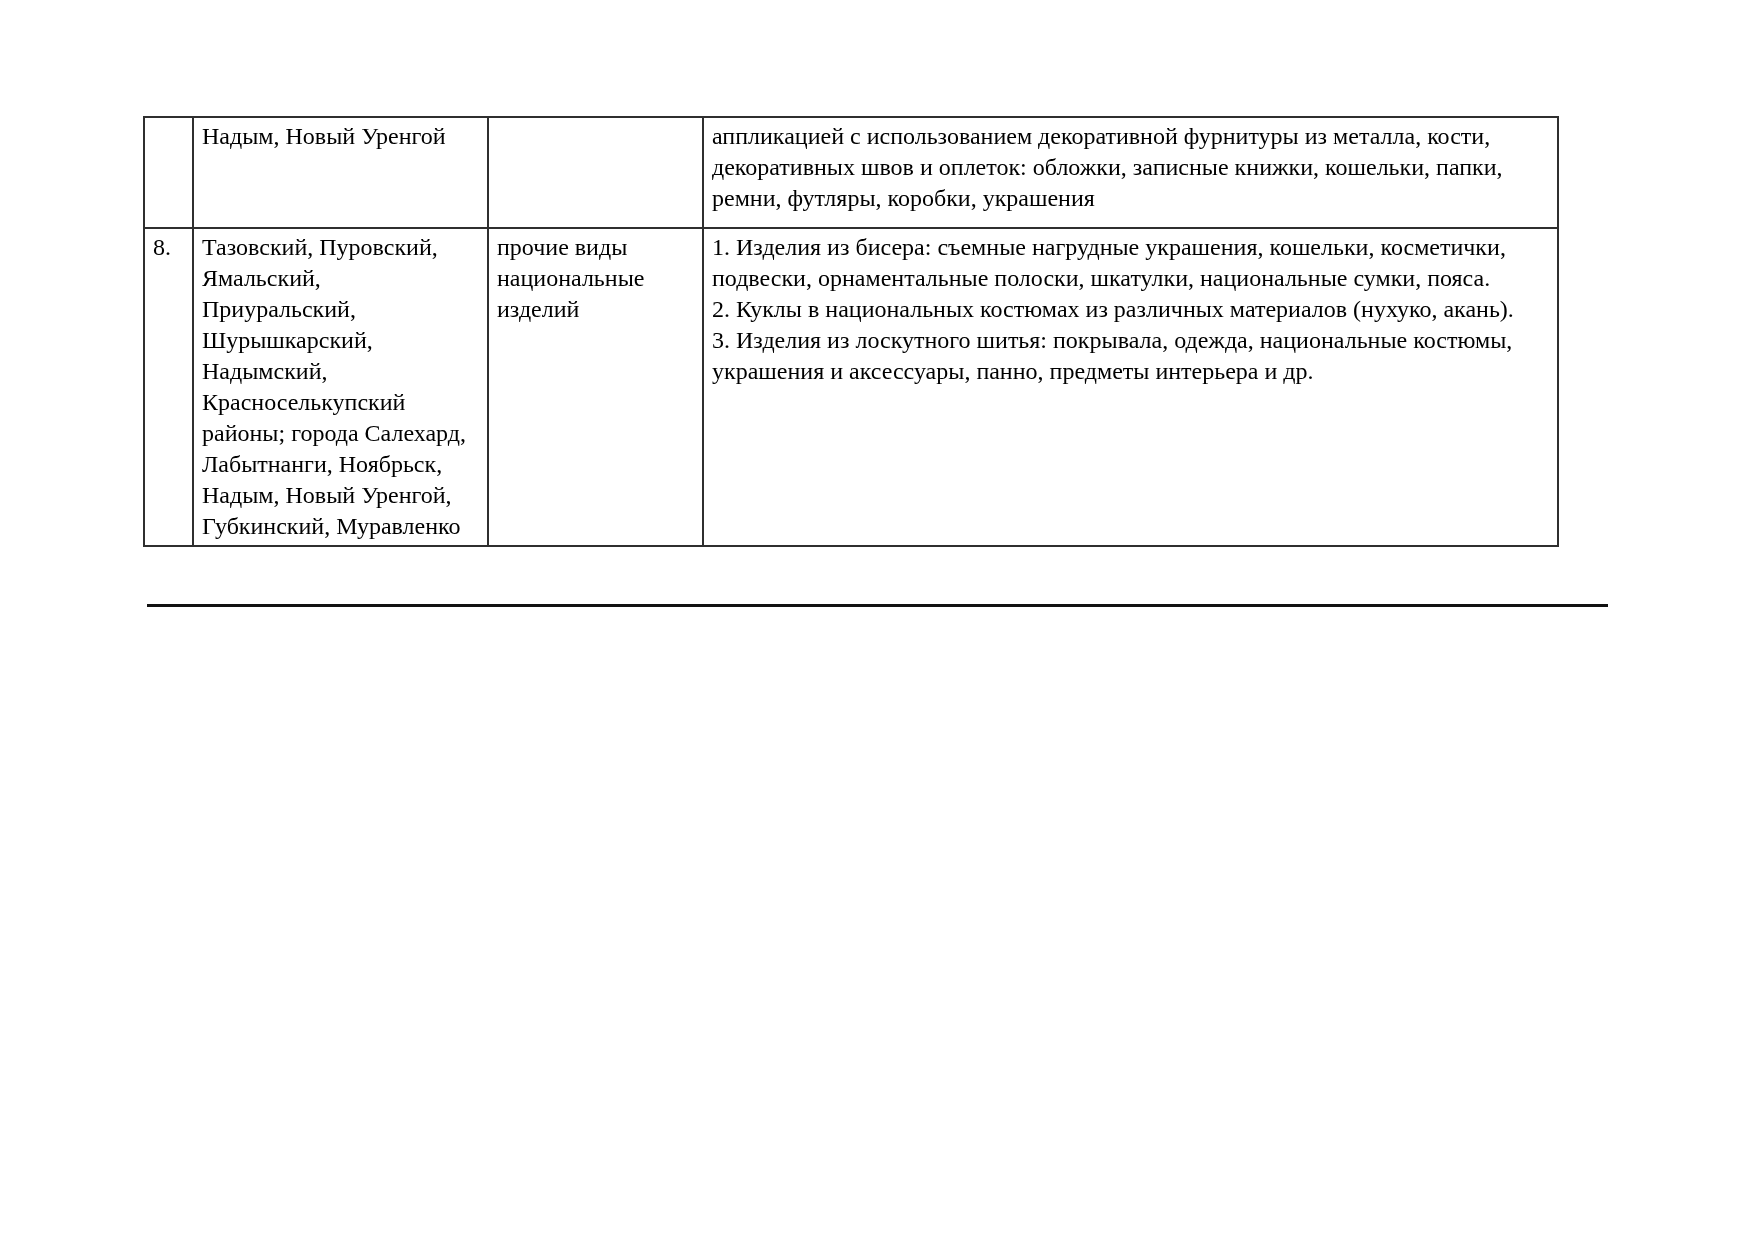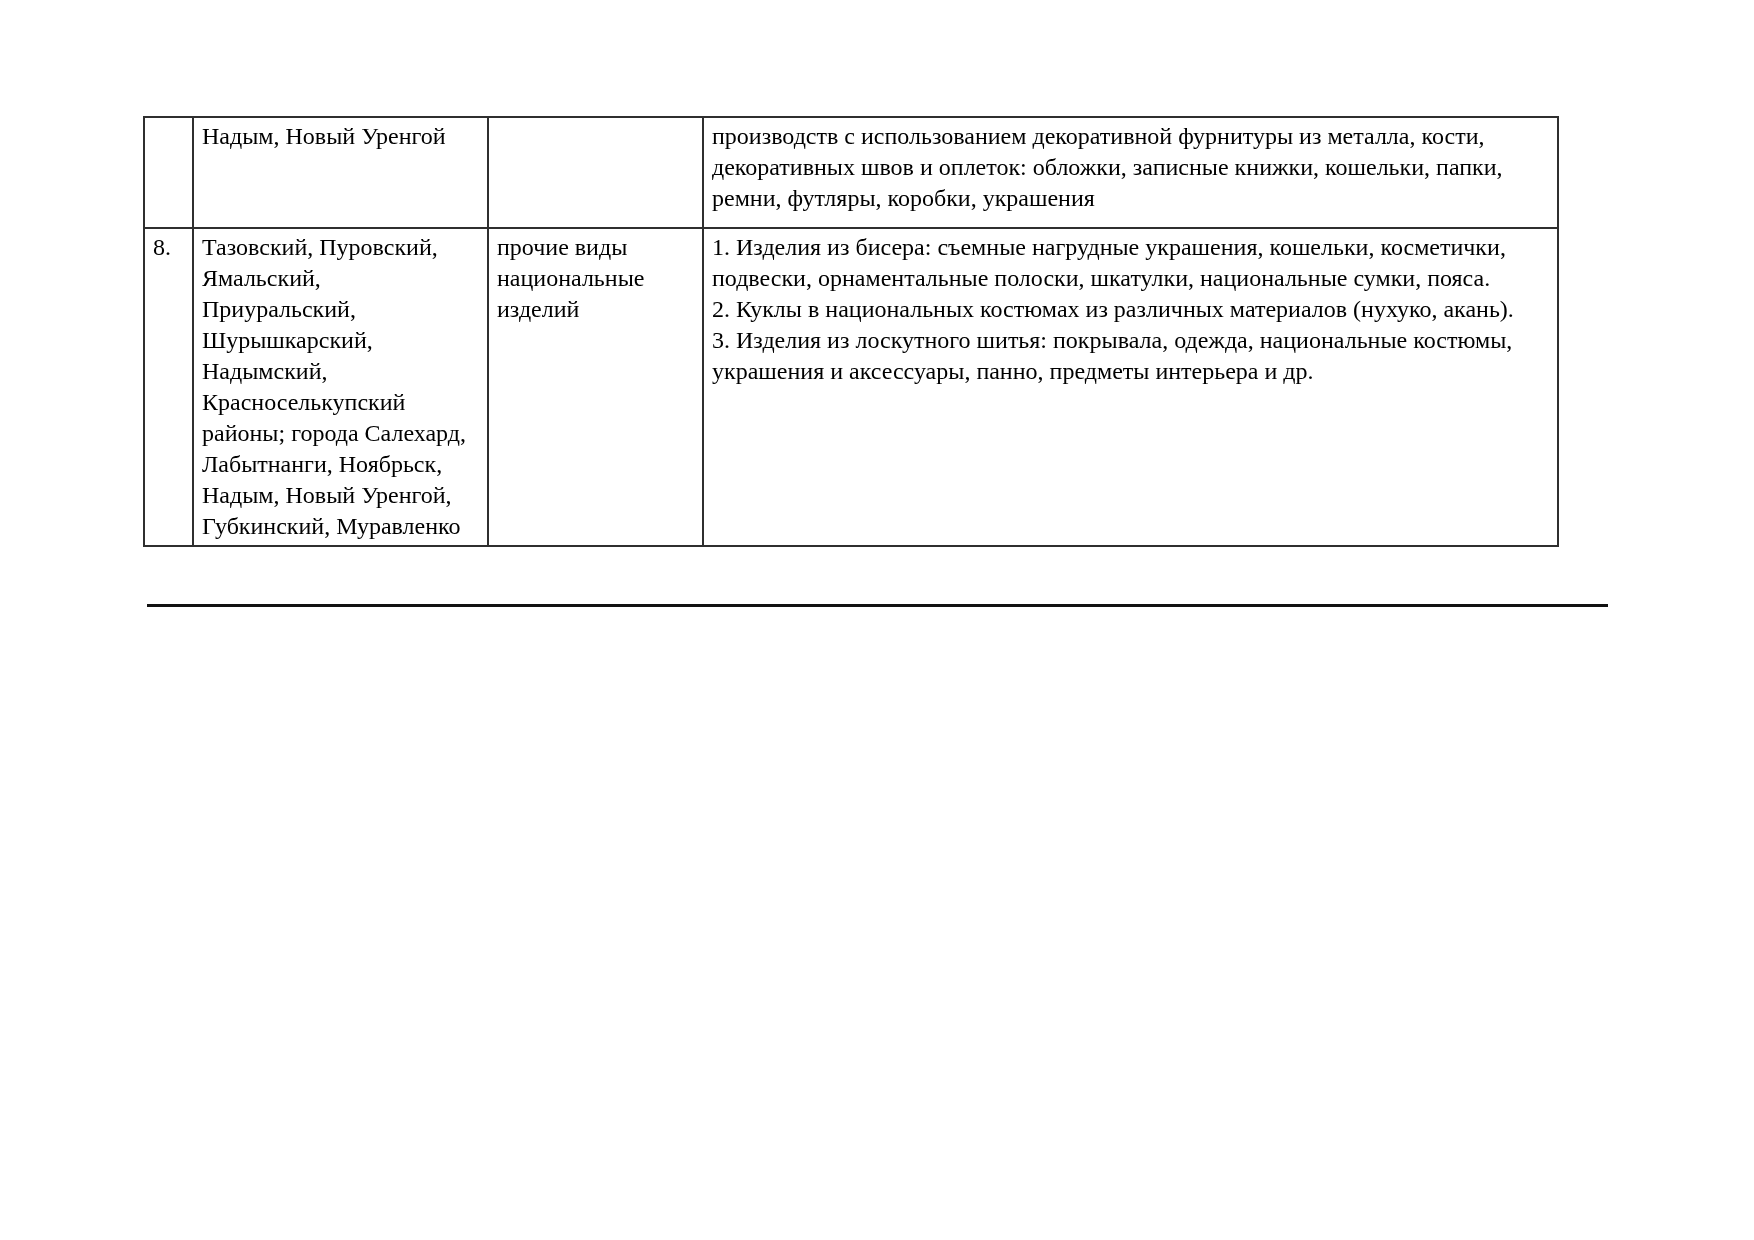--- a/index.html
+++ b/index.html
@@ -67,21 +67,21 @@
         <td>
           <div class="cell-text"></div>
         </td>
         <td>
           <div class="cell-text">Надым, Новый Уренгой</div>
         </td>
         <td>
           <div class="cell-text"></div>
         </td>
         <td>
-          <div class="cell-text">производств с использованием декоративной фурнитуры из металла, кости,
+          <div class="cell-text">аппликацией с использованием декоративной фурнитуры из металла, кости,
 декоративных швов и оплеток: обложки, записные книжки, кошельки, папки,
 ремни, футляры, коробки, украшения</div>
         </td>
       </tr>
       <tr class="row-8">
         <td>
           <div class="cell-text">8.</div>
         </td>
         <td>
           <div class="cell-text">Тазовский, Пуровский,

